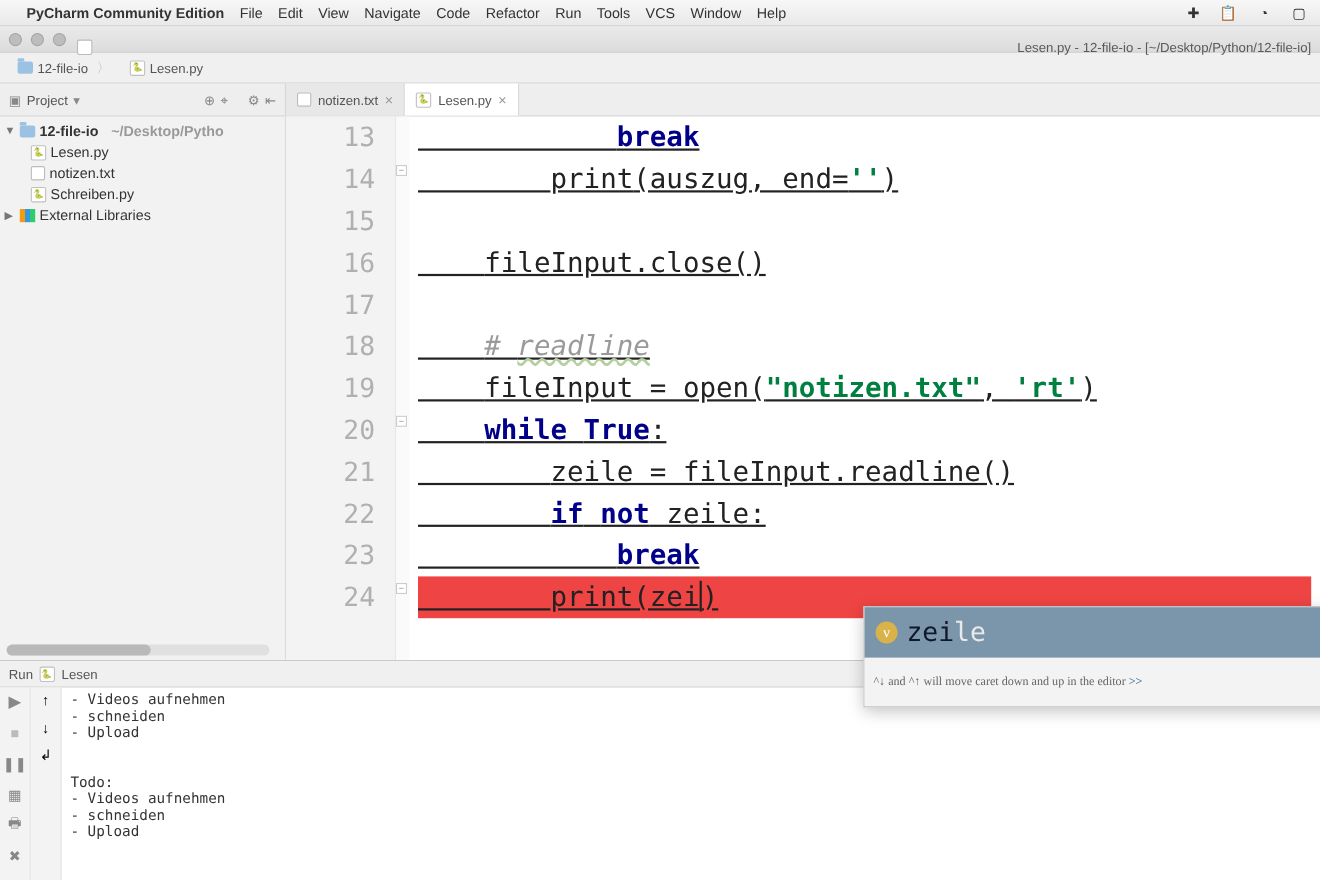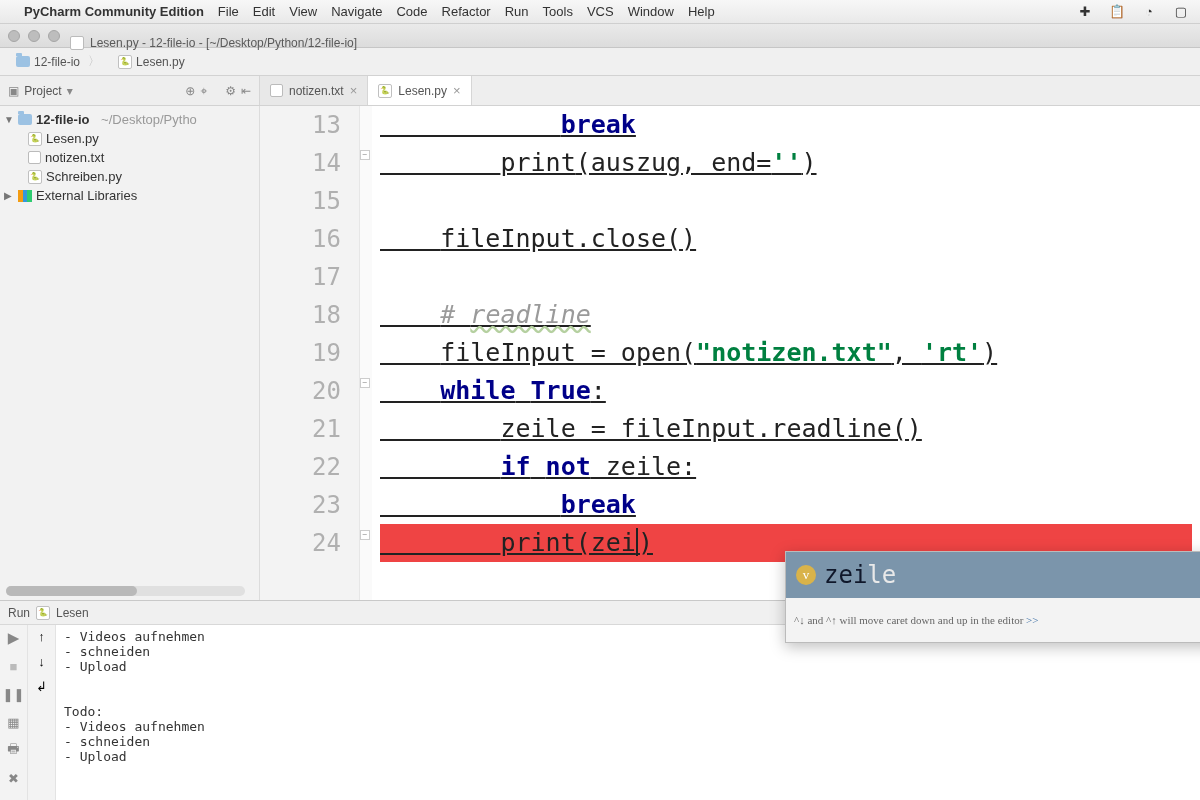--- a/index.html
+++ b/index.html
@@ -9,21 +9,21 @@
 .mac-menubar { height: 24px; background: linear-gradient(#f7f7f7,#e9e9e9); display:flex; align-items:center; padding:0 10px; gap:14px; color:#333; font-weight:500; border-bottom:1px solid #cfcfcf; }
 .mac-menubar .apple { font-size:15px; }
 .mac-menubar .app-name { font-weight:700; }
 .mac-menubar .spacer { flex:1; }
 .menubar-icon { width:18px; height:18px; display:inline-flex; align-items:center; justify-content:center; }
 
 
 .titlebar { height:24px; background:linear-gradient(#eaeaea,#dcdcdc); display:flex; align-items:center; border-bottom:1px solid #c6c6c6; padding:0 8px; color:#5a5a5a; font-size:12px; }
 .traffic { display:flex; gap:8px; margin-right:10px; }
 .dot { width:12px; height:12px; border-radius:50%; background:#bdbdbd; border:1px solid #a6a6a6; }
-.titlebar .title { flex:1; text-align:center; display:flex; align-items:center; justify-content:flex-start; gap:6px;margin-top:14px; }
+.titlebar .title { flex:1; text-align:center; display:flex; align-items:center; justify-content:space-between; gap:6px;margin-top:14px; }
 .titlebar .fileicon { width:14px; height:14px; border:1px solid #bbb; background:#fff; border-radius:2px; position:relative; }
 
 
 .breadcrumb { height:28px; background:#f0f0f0; border-bottom:1px solid #d2d2d2; display:flex; align-items:center; padding:0 8px; gap:2px; color:#555; font-size:12px; }
 .crumb { display:flex; align-items:center; gap:4px; padding:2px 8px; position:relative; }
 .crumb::after { content:"〉"; color:#bbb; margin-left:4px; }
 .crumb:last-child::after { content:""; }
 .folder-ic { width:14px; height:11px; background:#9cc2e3; border-radius:2px; position:relative; }
 .folder-ic::before { content:""; position:absolute; top:-3px; left:0; width:6px; height:3px; background:#9cc2e3; border-radius:1px 1px 0 0; }
 .pyfile-ic { width:14px; height:14px; background:#fff; border:1px solid #c0c0c0; border-radius:2px; position:relative; }
@@ -41,21 +41,21 @@
 
 
 .main { display:flex; height: calc(800px - 24px - 24px - 28px - 30px - 200px); }
 .sidebar { width:260px; background:#f2f2f2; overflow:hidden; border-right:1px solid #dcdcdc; position:relative; }
 .tree { padding:4px 0; font-size:13px; color:#333; }
 .tree-row { display:flex; align-items:center; gap:4px; padding:2px 6px; white-space:nowrap; }
 .tree-row.indent1 { padding-left:28px; }
 .tree-row.indent0 { padding-left:4px; }
 .tree-arrow { width:10px; color:#777; font-size:10px; }
 .tree-name { font-weight:600; }
-.tree-path { color:#999; font-weight:400; }
+.tree-path { color:#999; font-weight:700; }
 .lib-ic { display:inline-block; width:14px; height:12px; background:linear-gradient(90deg,#f39c12 33%,#3498db 33% 66%,#2ecc71 66%); }
 .sidebar-scroll { position:absolute; bottom:4px; left:6px; right:14px; height:10px; background:#e0e0e0; border-radius:5px; }
 .sidebar-scroll::before { content:""; position:absolute; left:0; top:0; width:55%; height:100%; background:#b9b9b9; border-radius:5px; }
 
 
 .editor { flex:1; background:#ffffff; display:flex; position:relative; font-family: "Menlo","Consolas",monospace; font-size:25px; line-height:38px; }
 .gutter { width:100px; background:#f3f3f3; color:#b0b0b0; text-align:right; padding:0 18px 0 0; border-right:1px solid #e6e6e6; user-select:none; font-size:24px; }
 .gutter div { height:38px; }
 .foldcol { width:12px; background:#fafafa; position:relative; }
 .fold-mark { position:absolute; left:0; width:10px; height:10px; border:1px solid #ccc; background:#fff; font-size:8px; line-height:8px; text-align:center; color:#999; }

